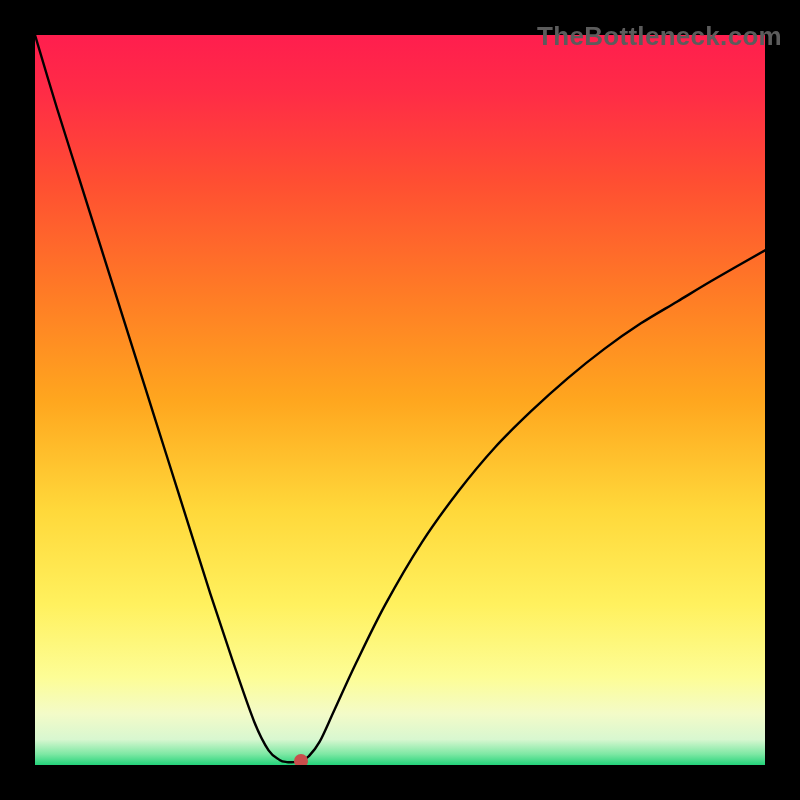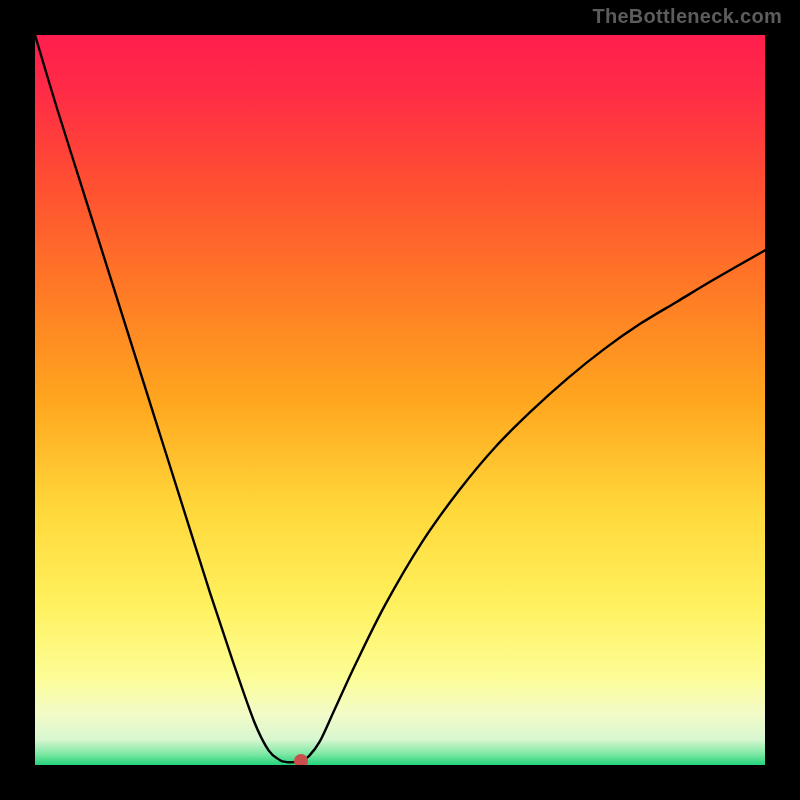--- a/index.html
+++ b/index.html
@@ -12,24 +12,24 @@
     font-family: Arial, Helvetica, sans-serif;
   }
   .outer {
     position: relative;
     width: 800px;
     height: 800px;
     background: #000;
   }
   .watermark {
     position: absolute;
-    top: 5px;
+    top: 21px;
     right: 18px;
     color: #5c5c5c;
-    font-size: 20px;
+    font-size: 26px;
     font-weight: 600;
     letter-spacing: 0.3px;
     z-index: 5;
   }
   .plot-area {
     position: absolute;
     left: 35px;
     top: 35px;
     width: 730px;
     height: 730px;

